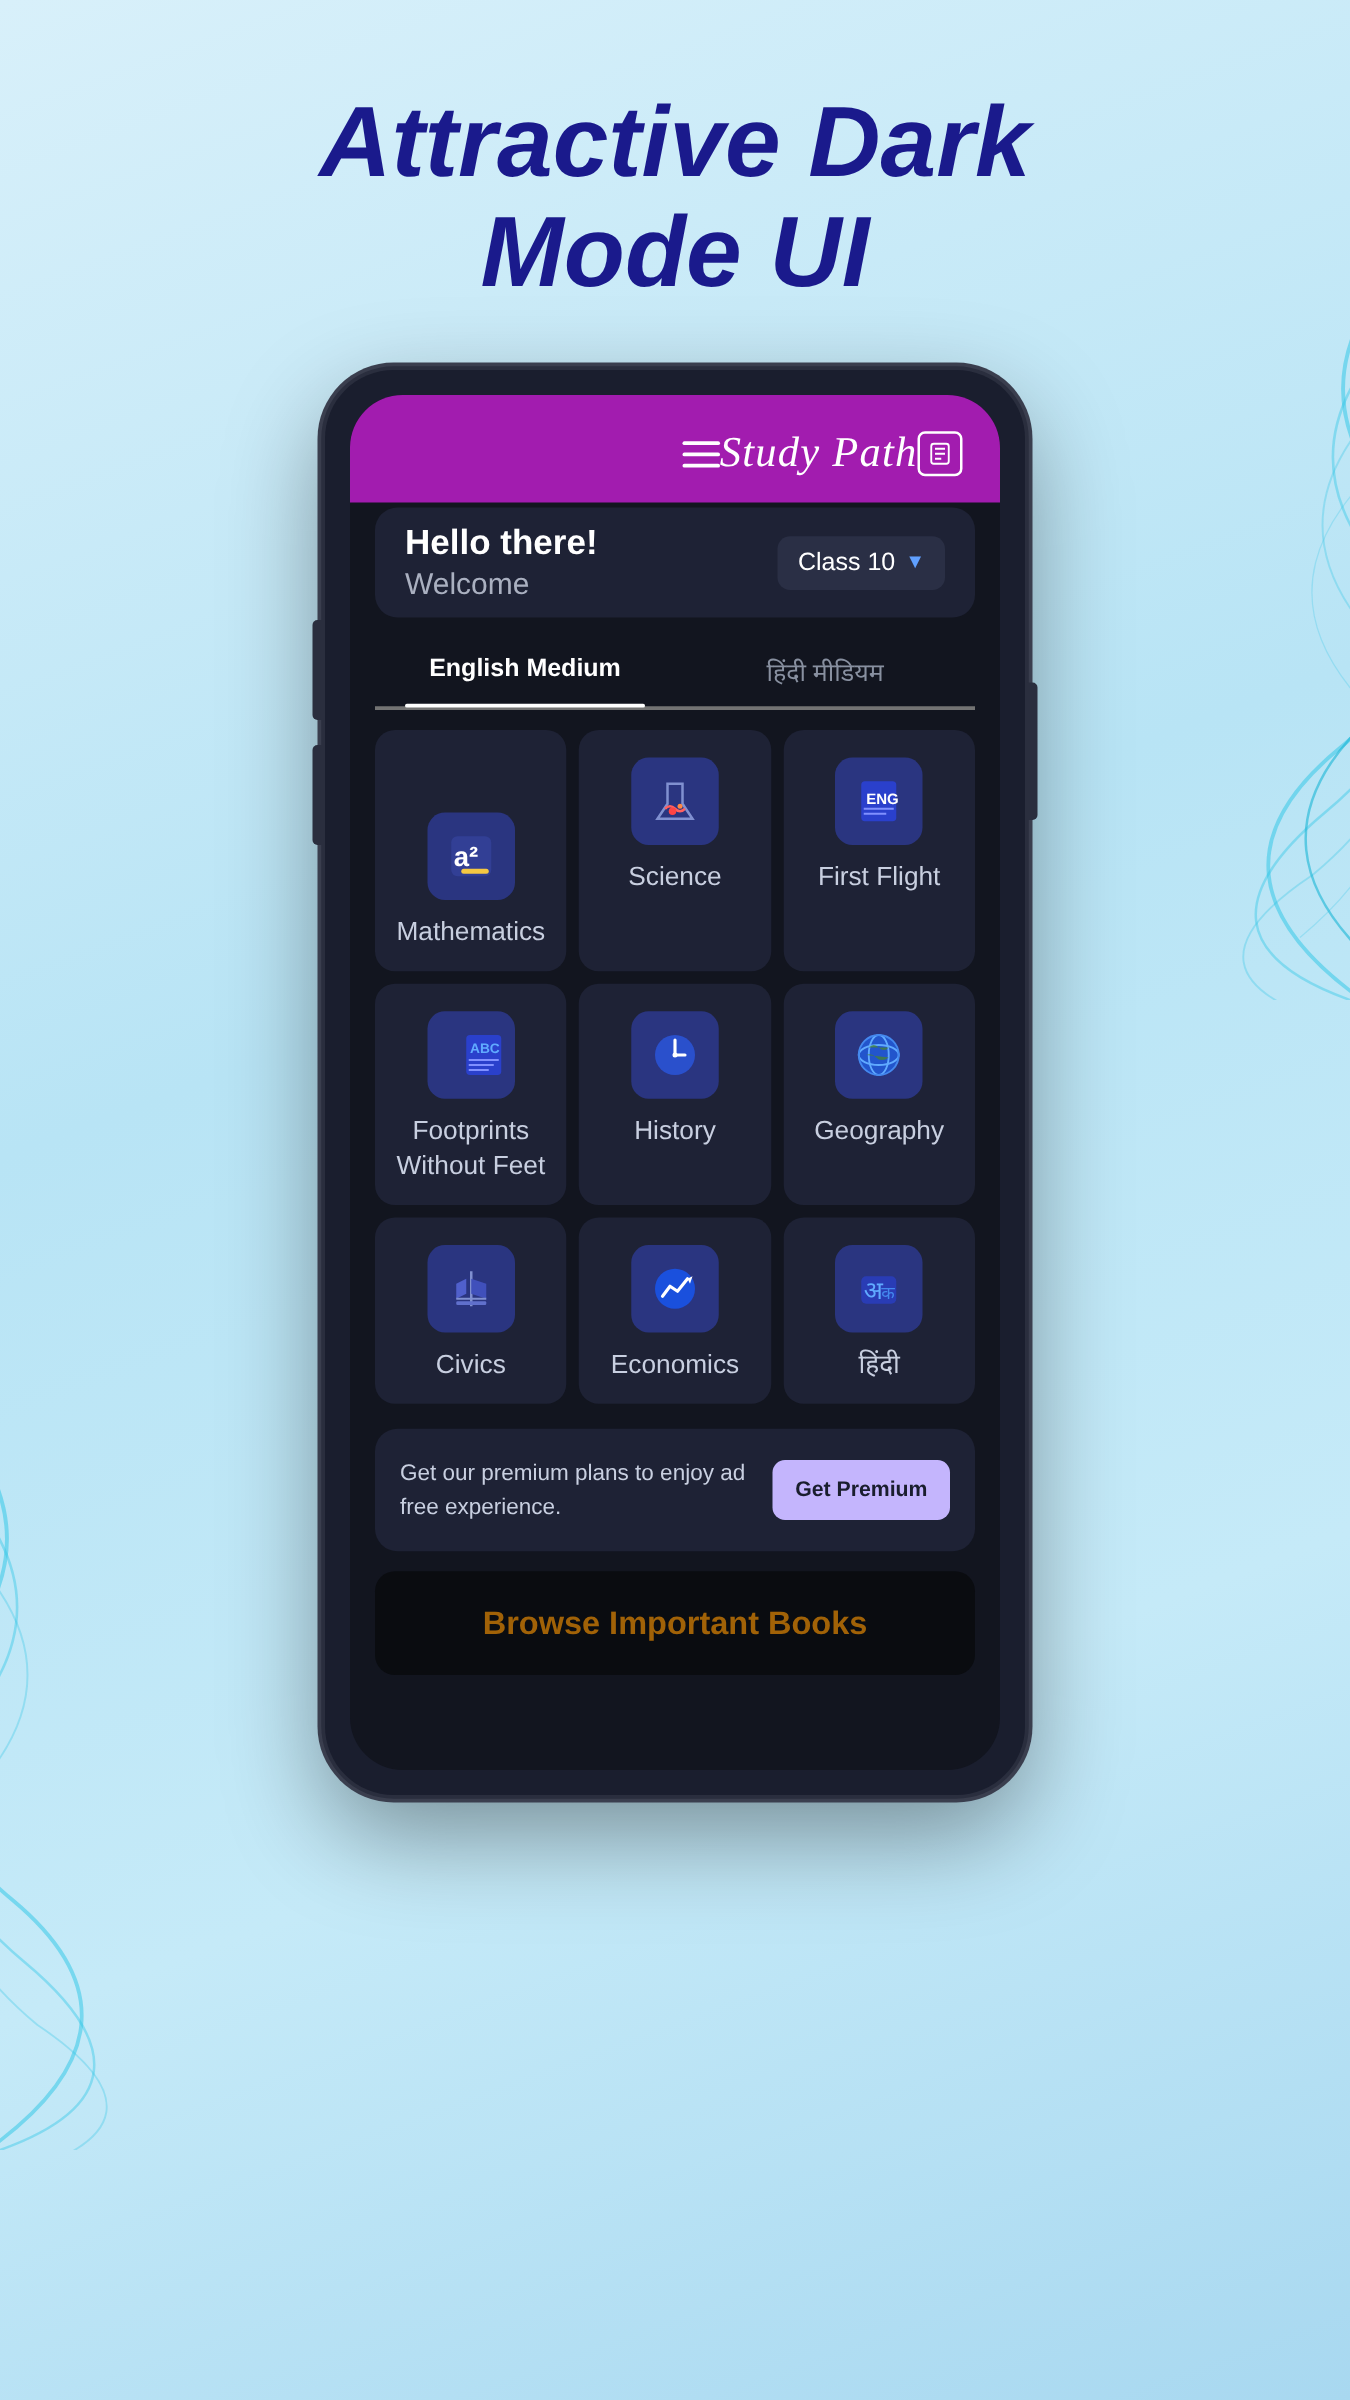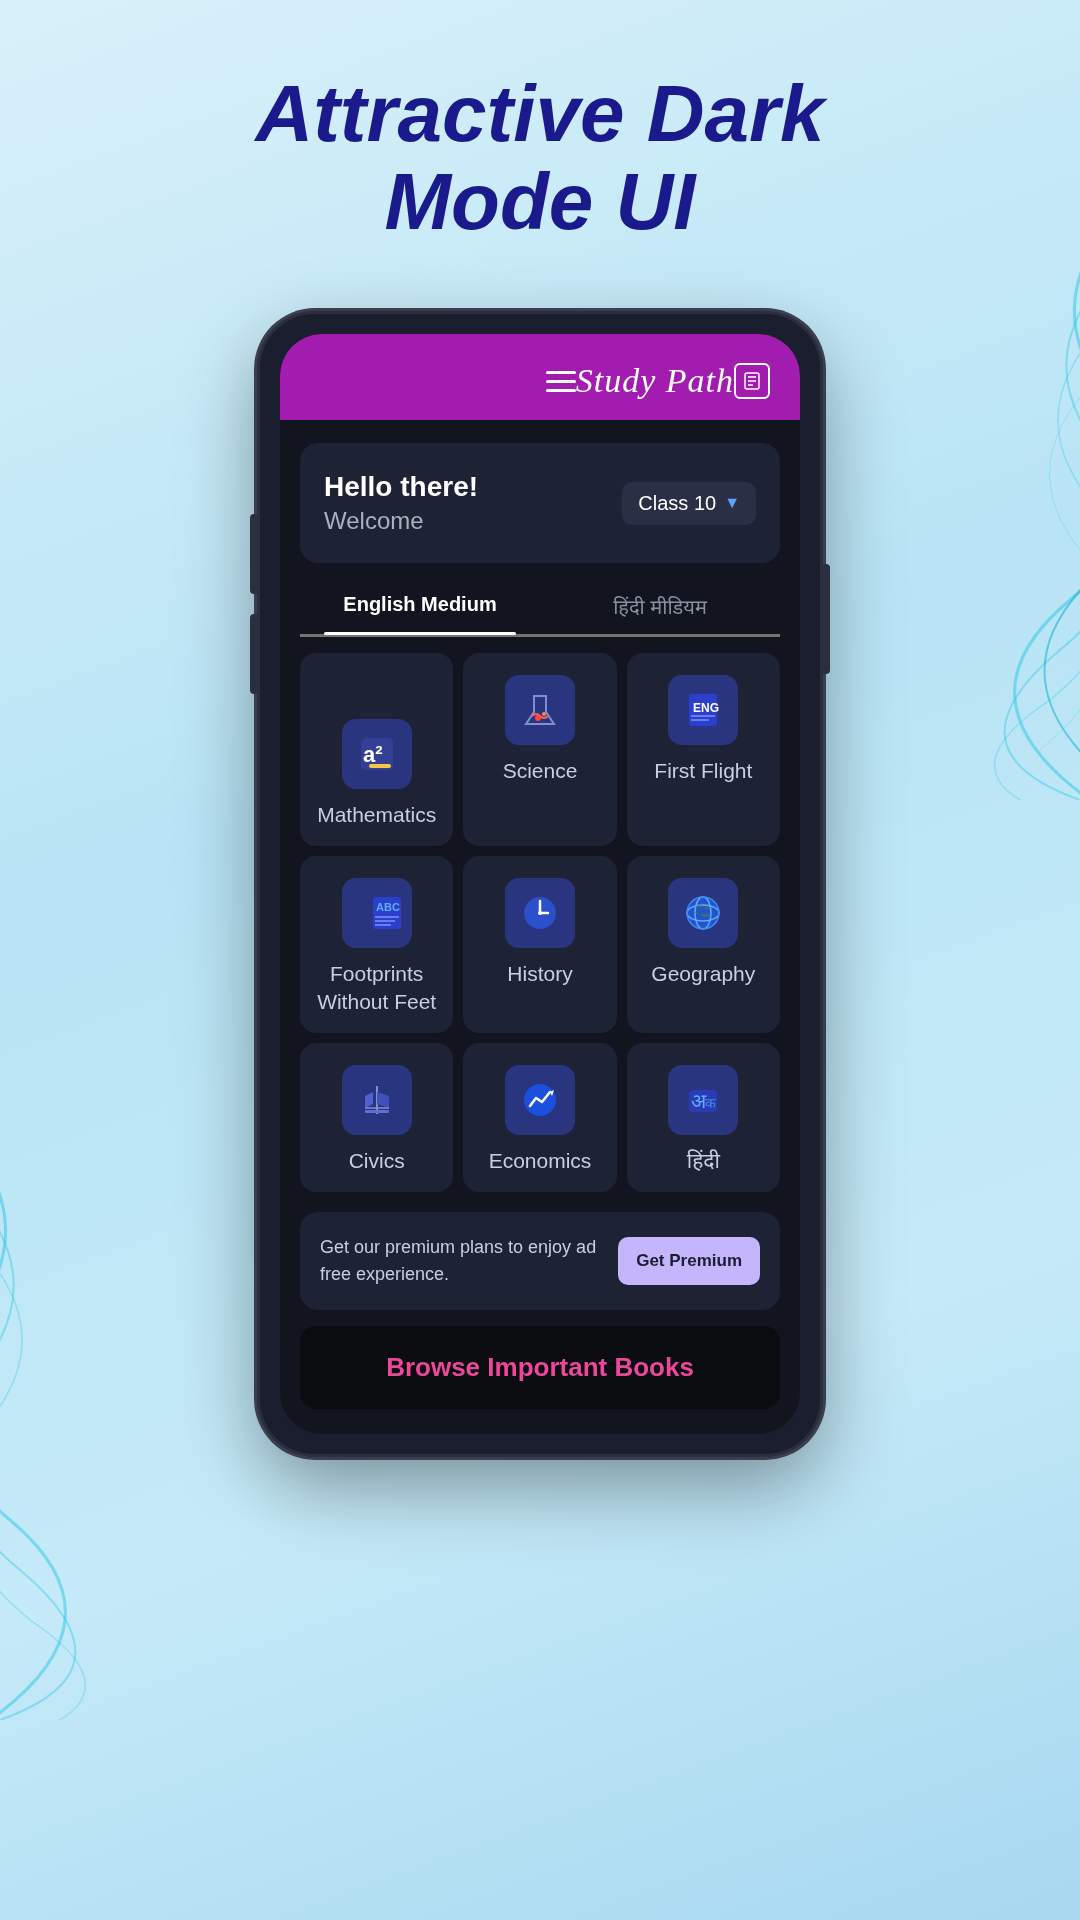--- a/index.html
+++ b/index.html
@@ -13,21 +13,21 @@
       flex-direction: column;
       align-items: center;
       font-family: 'Arial', sans-serif;
       position: relative;
       overflow: hidden;
     }
 
     .page-title {
       text-align: center;
       margin-top: 70px;
-      margin-bottom: 68px;
+      margin-bottom: 50px;
       z-index: 1;
       position: relative;
     }
 
     .page-title h1 {
       font-size: 80px;
       font-weight: 900;
       color: #1a1a8c;
       line-height: 1.1;
       font-style: italic;
@@ -122,24 +122,24 @@
       border-radius: 6px;
       display: flex;
       align-items: center;
       justify-content: center;
       color: white;
       font-size: 18px;
     }
 
     
     .welcome-card {
-      margin: 23px 20px 16px;
+      margin: 4px 20px 16px;
       background: #1e2235;
       border-radius: 18px;
-      padding: 28px 24px;
+      padding: 12px 24px;
       display: flex;
       justify-content: space-between;
       align-items: center;
     }
 
     .welcome-text h2 {
       color: white;
       font-size: 28px;
       font-weight: 800;
       margin-bottom: 4px;
@@ -266,21 +266,21 @@
       border-radius: 10px;
       border: none;
       cursor: pointer;
       white-space: nowrap;
     }
 
     
     .browse-books-btn {
       margin: 0 20px 22px;
       background: #0a0c10;
-      color: #ec4899;
+      color: #a16207;
       font-size: 26px;
       font-weight: 600;
       padding: 26px;
       border-radius: 16px;
       border: none;
       width: calc(100% - 40px);
       cursor: pointer;
       text-align: center;
     }
 

